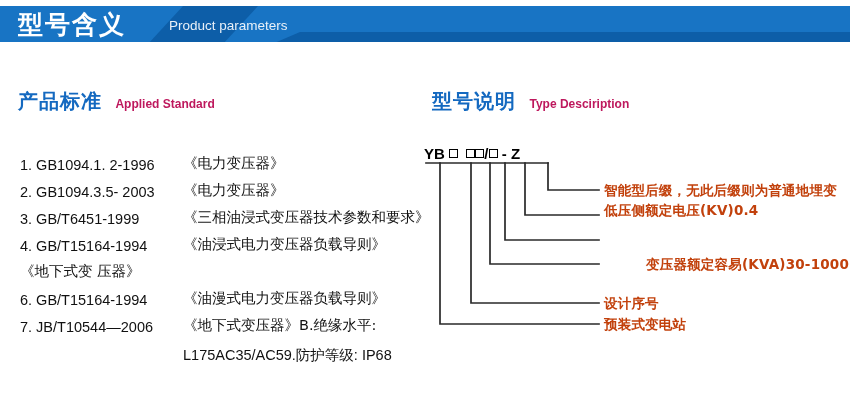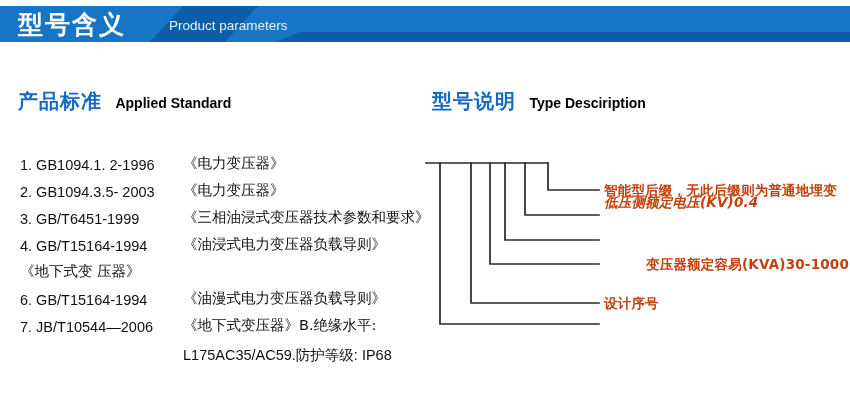--- a/index.html
+++ b/index.html
@@ -48,23 +48,23 @@
   
   .sec-head { position: absolute; white-space: nowrap; }
   .sec-head .cn {
     font-size: 20px;
     font-weight: bold;
     color: #1469c0;
     font-family: "DejaVu Sans", "Liberation Sans", sans-serif;
     letter-spacing: 1px;
   }
   .sec-head .en {
-    font-size: 14px;
-    font-weight: bold;
-    color: #000000;
+    font-size: 12px;
+    font-weight: bold;
+    color: #be185d;
     font-family: "Liberation Sans", sans-serif;
     margin-left: 9px;
   }
   #head-standard { left: 18px; top: 88px; }
   #head-type     { left: 432px; top: 88px; }
 
   
   .std-list {
     position: absolute;
     left: 20px; top: 146px;
@@ -186,20 +186,23 @@
   </div>
   <div class="std-row">
     <span class="code">7. JB/T10544—2006</span>
     <span class="name">《地下式变压器》B.绝缘水平:</span>
   </div>
   <div class="std-cont">L175AC35/AC59.防护等级: IP68</div>
 </div>
 
 <div class="type-diagram">
 
+  <div class="code-line">
+    <span>YB</span><span>&nbsp;</span><span class="box"></span><span>&nbsp;&nbsp;</span><span class="box"></span><span class="box"></span><span>/</span><span class="box"></span><span>&nbsp;</span><span>-</span><span>&nbsp;</span><span>Z</span>
+  </div>
 
   <svg class="diagram-svg" viewBox="0 0 420 200">
     <g stroke="#2a2a2a" stroke-width="1.7" fill="none" stroke-linecap="square">
 
       <line x1="2" y1="23" x2="124" y2="23"></line>
 
       <path d="M 124 23 L 124 50 L 175 50"></path>
 
       <path d="M 101 23 L 101 75 L 175 75"></path>
 
@@ -207,16 +210,17 @@
 
       <path d="M 66 23 L 66 124 L 175 124"></path>
 
       <path d="M 47 23 L 47 163 L 175 163"></path>
 
       <path d="M 16 23 L 16 184 L 175 184"></path>
     </g>
   </svg>
 
   <div class="lbl" style="left:180px; top:42px;">智能型后缀，无此后缀则为普通地埋变</div>
-  <div class="lbl" style="left:180px; top:54px;font-style:italic;">低压侧额定电压(KV)0.4</div>
+  <div class="lbl" style="left:180px; top:62px;">低压侧额定电压(KV)0.4</div>
   <div class="lbl" style="left:180px; top:116px;margin-left:42px;">变压器额定容易(KVA)30-1000</div>
   <div class="lbl" style="left:180px; top:155px;">设计序号</div>
+  <div class="lbl" style="left:180px; top:176px;">预装式变电站</div>
 </div>
 
 </body></html>

